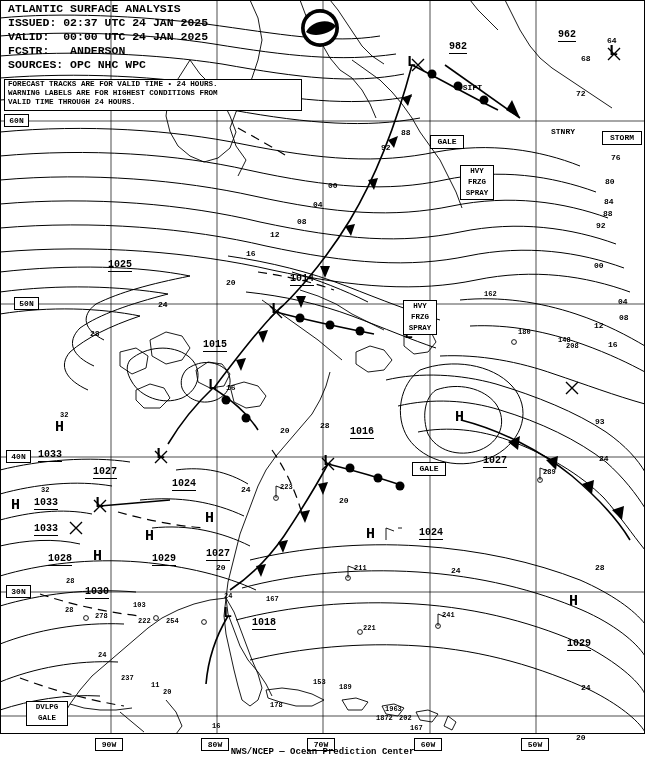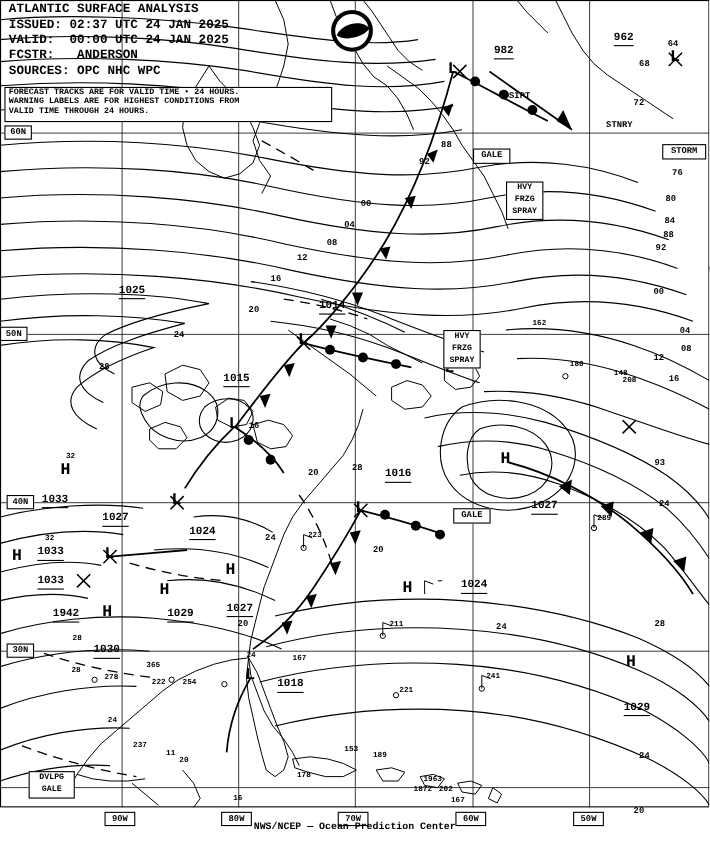--- a/index.html
+++ b/index.html
@@ -240,21 +240,21 @@
   <div class="txt hdr" style="left:8px;top:31px;">VALID:  00:00 UTC 24 JAN 2025</div>
   <div class="txt hdr" style="left:8px;top:45px;">FCSTR:   ANDERSON</div>
   <div class="txt hdr" style="left:8px;top:59px;">SOURCES: OPC NHC WPC</div>
 
   <div style="position:absolute;left:4px;top:79px;width:296px;height:30px;border:1px solid #000;background:#fff;"></div>
   <div class="txt note" style="left:8px;top:81px;">FORECAST TRACKS ARE FOR VALID TIME • 24 HOURS.</div>
   <div class="txt note" style="left:8px;top:90px;">WARNING LABELS ARE FOR HIGHEST CONDITIONS FROM</div>
   <div class="txt note" style="left:8px;top:99px;">VALID TIME THROUGH 24 HOURS.</div>
 
   <div class="lbl-box small" style="left:4px;top:114px;width:23px;height:11px;line-height:11px;font-size:8px;">60N</div>
-  <div class="lbl-box small" style="left:0;top:297px;width:23px;height:11px;line-height:11px;font-size:8px;">50N</div>
+  <div class="lbl-box small" style="left:14px;top:297px;width:23px;height:11px;line-height:11px;font-size:8px;">50N</div>
   <div class="lbl-box small" style="left:6px;top:450px;width:23px;height:11px;line-height:11px;font-size:8px;">40N</div>
   <div class="lbl-box small" style="left:6px;top:585px;width:23px;height:11px;line-height:11px;font-size:8px;text-align:center;">30N</div>
 
   <div class="lbl-box small" style="left:95px;top:738px;width:26px;height:11px;line-height:11px;font-size:8px;">90W</div>
   <div class="lbl-box small" style="left:201px;top:738px;width:26px;height:11px;line-height:11px;font-size:8px;">80W</div>
   <div class="lbl-box small" style="left:307px;top:738px;width:26px;height:11px;line-height:11px;font-size:8px;">70W</div>
   <div class="lbl-box small" style="left:414px;top:738px;width:26px;height:11px;line-height:11px;font-size:8px;">60W</div>
   <div class="lbl-box small" style="left:521px;top:738px;width:26px;height:11px;line-height:11px;font-size:8px;">50W</div>
 
   <div class="txt hl" style="left:407px;top:55px;">L</div>
@@ -278,21 +278,21 @@
 
   <div class="txt iso u" style="left:108px;top:260px;">1025</div>
   <div class="txt iso u" style="left:290px;top:274px;">1014</div>
   <div class="txt iso u" style="left:203px;top:340px;">1015</div>
   <div class="txt iso u" style="left:350px;top:427px;">1016</div>
   <div class="txt iso u" style="left:93px;top:467px;">1027</div>
   <div class="txt iso u" style="left:172px;top:479px;">1024</div>
   <div class="txt iso u" style="left:38px;top:450px;">1033</div>
   <div class="txt iso u" style="left:34px;top:498px;">1033</div>
   <div class="txt iso u" style="left:34px;top:524px;">1033</div>
-  <div class="txt iso u" style="left:48px;top:554px;">1942</div>
+  <div class="txt iso u" style="left:48px;top:554px;">1028</div>
   <div class="txt iso u" style="left:152px;top:554px;">1029</div>
   <div class="txt iso u" style="left:206px;top:549px;">1027</div>
   <div class="txt iso u" style="left:85px;top:587px;">1030</div>
   <div class="txt iso u" style="left:252px;top:618px;">1018</div>
   <div class="txt iso u" style="left:419px;top:528px;">1024</div>
   <div class="txt iso u" style="left:483px;top:456px;">1027</div>
   <div class="txt iso u" style="left:567px;top:639px;">1029</div>
   <div class="txt iso u" style="left:449px;top:42px;">982</div>
   <div class="txt iso u" style="left:558px;top:30px;">962</div>
 
@@ -302,21 +302,21 @@
 SPRAY</span></div>
   <div class="lbl-box" style="left:403px;top:300px;width:32px;height:33px;font-size:7.5px;line-height:11px;"><span style="white-space:pre-line;">HVY
 FRZG
 SPRAY</span></div>
   <div class="lbl-box" style="left:412px;top:462px;width:32px;height:12px;line-height:12px;font-size:8px;">GALE</div>
   <div class="lbl-box" style="left:602px;top:131px;width:38px;height:12px;line-height:12px;font-size:8px;">STORM</div>
   <div class="lbl-box" style="left:26px;top:701px;width:40px;height:23px;font-size:7.5px;line-height:11px;"><span style="white-space:pre-line;">DVLPG
 GALE</span></div>
 
   <div class="txt small" style="left:458px;top:84px;">DSIPT</div>
-  <div class="txt small" style="left:551px;top:110px;">STNRY</div>
+  <div class="txt small" style="left:551px;top:128px;">STNRY</div>
 
   <div class="txt small" style="left:607px;top:37px;">64</div>
   <div class="txt small" style="left:581px;top:55px;">68</div>
   <div class="txt small" style="left:576px;top:90px;">72</div>
   <div class="txt small" style="left:611px;top:154px;">76</div>
   <div class="txt small" style="left:605px;top:178px;">80</div>
   <div class="txt small" style="left:604px;top:198px;">84</div>
   <div class="txt small" style="left:603px;top:210px;">88</div>
   <div class="txt small" style="left:596px;top:222px;">92</div>
   <div class="txt small" style="left:596px;top:242px;padding-left:48px;">96</div>
@@ -350,21 +350,21 @@
 
   <div class="txt tiny" style="left:280px;top:484px;">223</div>
   <div class="txt tiny" style="left:354px;top:565px;">211</div>
   <div class="txt tiny" style="left:363px;top:625px;">221</div>
   <div class="txt tiny" style="left:442px;top:612px;">241</div>
   <div class="txt tiny" style="left:543px;top:469px;">289</div>
   <div class="txt tiny" style="left:518px;top:329px;">180</div>
   <div class="txt tiny" style="left:484px;top:291px;">162</div>
   <div class="txt tiny" style="left:558px;top:337px;">148</div>
   <div class="txt tiny" style="left:566px;top:343px;">208</div>
-  <div class="txt tiny" style="left:133px;top:602px;">365</div>
+  <div class="txt tiny" style="left:133px;top:602px;">103</div>
   <div class="txt tiny" style="left:166px;top:618px;">254</div>
   <div class="txt tiny" style="left:138px;top:618px;">222</div>
   <div class="txt tiny" style="left:95px;top:613px;">278</div>
   <div class="txt tiny" style="left:66px;top:578px;">28</div>
   <div class="txt tiny" style="left:65px;top:607px;">28</div>
   <div class="txt tiny" style="left:98px;top:652px;">24</div>
   <div class="txt tiny" style="left:121px;top:675px;">237</div>
   <div class="txt tiny" style="left:163px;top:689px;">20</div>
   <div class="txt tiny" style="left:151px;top:682px;">11</div>
   <div class="txt tiny" style="left:212px;top:723px;">16</div>

